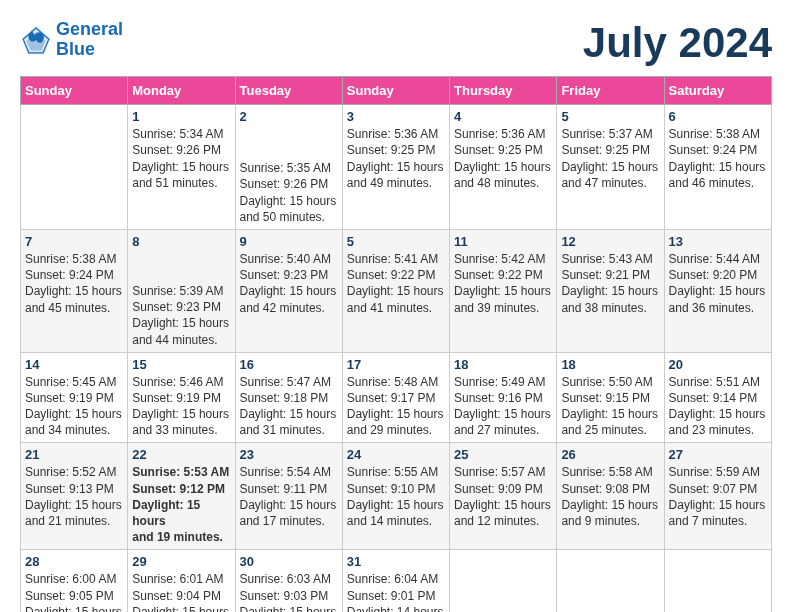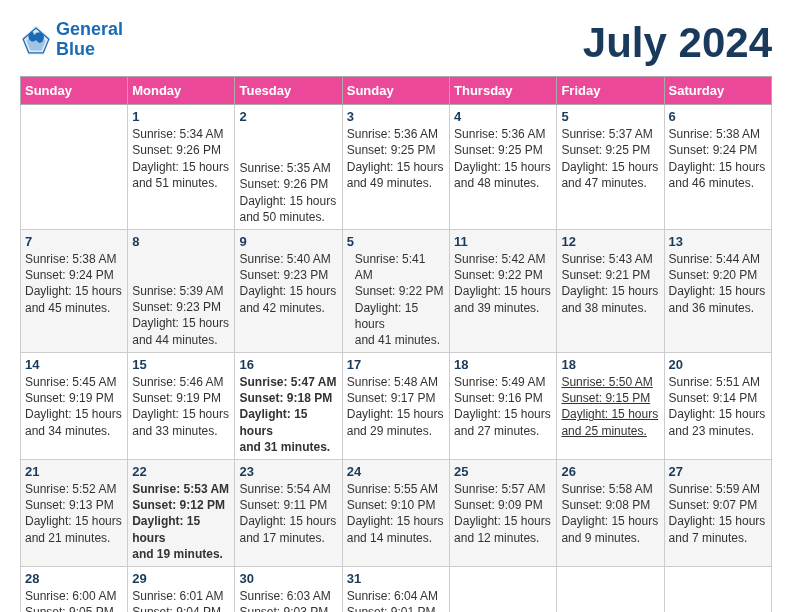--- a/index.html
+++ b/index.html
@@ -189,21 +189,21 @@
         </td>
         <td>
           <span class="day-num">9</span>
           <div class="day-info" style="white-space: pre-line;">Sunrise: 5:40 AM
 Sunset: 9:23 PM
 Daylight: 15 hours
 and 42 minutes.</div>
         </td>
         <td>
           <span class="day-num">5</span>
-          <div class="day-info" style="white-space: pre-line; margin-left: 8px;">Sunrise: 5:41 AM
+          <div class="day-info" style="white-space: pre-line;">Sunrise: 5:41 AM
 Sunset: 9:22 PM
 Daylight: 15 hours
 and 41 minutes.</div>
         </td>
         <td>
           <span class="day-num">11</span>
           <div class="day-info" style="white-space: pre-line;">Sunrise: 5:42 AM
 Sunset: 9:22 PM
 Daylight: 15 hours
 and 39 minutes.</div>
@@ -233,42 +233,42 @@
         </td>
         <td>
           <span class="day-num">15</span>
           <div class="day-info" style="white-space: pre-line;">Sunrise: 5:46 AM
 Sunset: 9:19 PM
 Daylight: 15 hours
 and 33 minutes.</div>
         </td>
         <td>
           <span class="day-num">16</span>
-          <div class="day-info" style="white-space: pre-line; font-weight: bold;">Sunrise: 5:47 AM
+          <div class="day-info" style="white-space: pre-line;">Sunrise: 5:47 AM
 Sunset: 9:18 PM
 Daylight: 15 hours
 and 31 minutes.</div>
         </td>
         <td>
           <span class="day-num">17</span>
           <div class="day-info" style="white-space: pre-line;">Sunrise: 5:48 AM
 Sunset: 9:17 PM
 Daylight: 15 hours
 and 29 minutes.</div>
         </td>
         <td>
           <span class="day-num">18</span>
           <div class="day-info" style="white-space: pre-line;">Sunrise: 5:49 AM
 Sunset: 9:16 PM
 Daylight: 15 hours
 and 27 minutes.</div>
         </td>
         <td>
           <span class="day-num">18</span>
-          <div class="day-info" style="white-space: pre-line; text-decoration: underline;">Sunrise: 5:50 AM
+          <div class="day-info" style="white-space: pre-line;">Sunrise: 5:50 AM
 Sunset: 9:15 PM
 Daylight: 15 hours
 and 25 minutes.</div>
         </td>
         <td>
           <span class="day-num">20</span>
           <div class="day-info" style="white-space: pre-line;">Sunrise: 5:51 AM
 Sunset: 9:14 PM
 Daylight: 15 hours
 and 23 minutes.</div>

